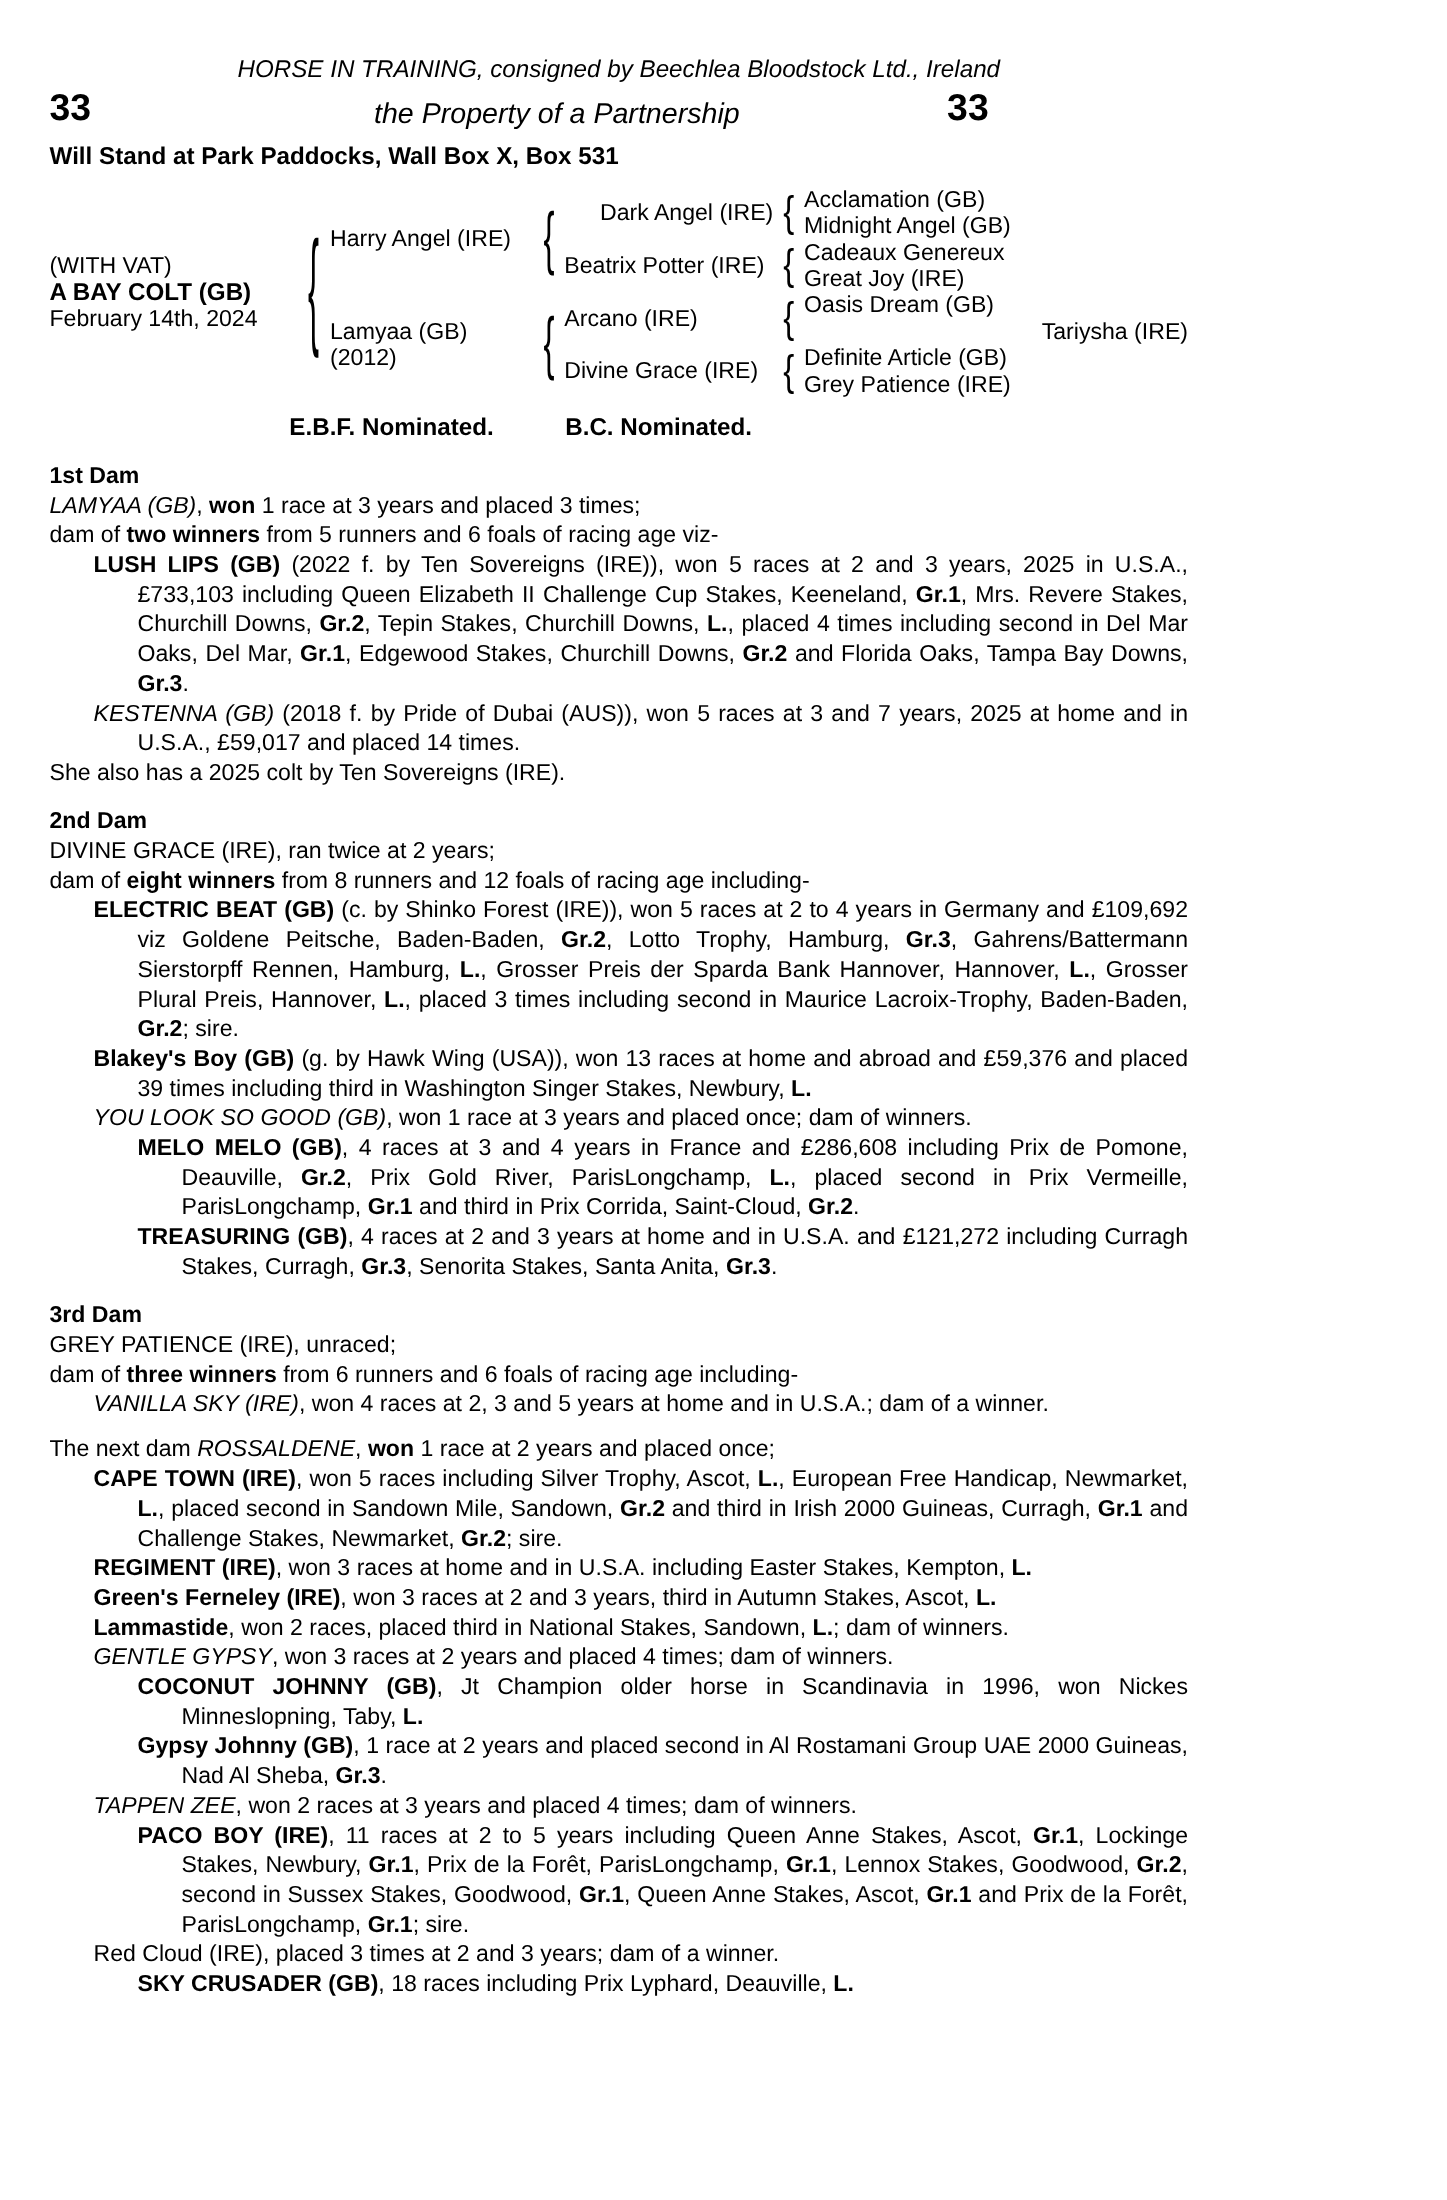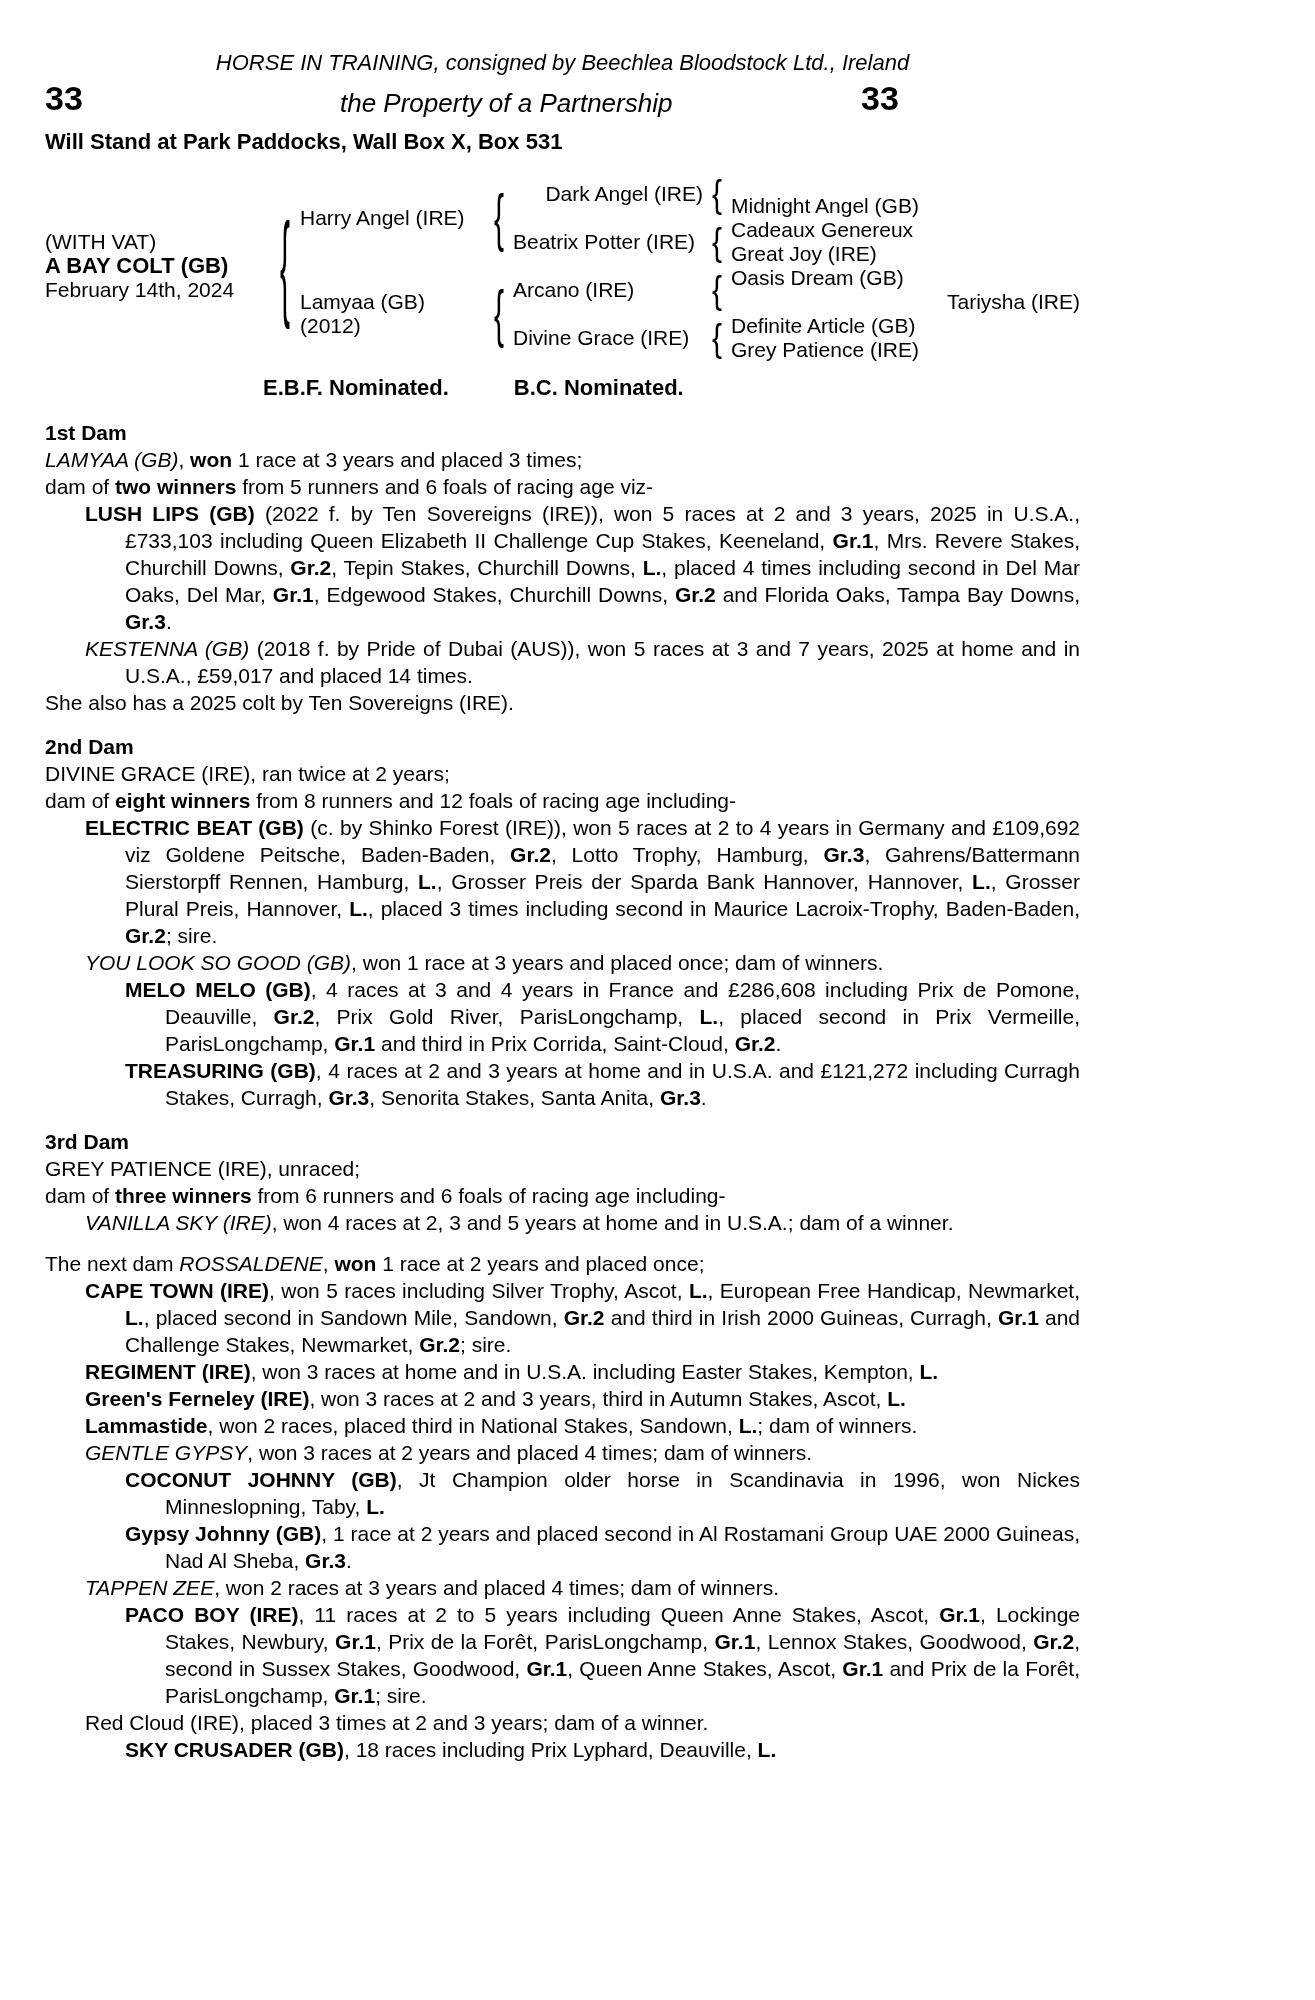--- a/index.html
+++ b/index.html
@@ -189,20 +189,23 @@
       </div>
     <div class="ped-cell cell-gp4">
         <span>Divine Grace (IRE)</span>
       </div>
 
     <div class="brace brace-gp1"></div>
     <div class="brace brace-gp2"></div>
     <div class="brace brace-gp3"></div>
     <div class="brace brace-gp4"></div>
 
+    <div class="ped-cell cell-ggp1">
+        <span>Acclamation (GB)</span>
+      </div>
     <div class="ped-cell cell-ggp2">
         <span>Midnight Angel (GB)</span>
       </div>
     <div class="ped-cell cell-ggp3">
         <span>Cadeaux Genereux</span>
       </div>
     <div class="ped-cell cell-ggp4">
         <span>Great Joy (IRE)</span>
       </div>
     <div class="ped-cell cell-ggp5">
@@ -232,20 +235,21 @@
         <p class="para indent-0"><span>dam of </span><span class="b">two winners</span><span> from 5 runners and 6 foals of racing age viz-</span></p>
         <p class="para indent-1"><span class="b">LUSH LIPS (GB)</span><span> (2022 f. by Ten Sovereigns (IRE)), won 5 races at 2 and 3 years, 2025 in U.S.A., £733,103 including Queen Elizabeth II Challenge Cup Stakes, Keeneland, </span><span class="b">Gr.1</span><span>, Mrs. Revere Stakes, Churchill Downs, </span><span class="b">Gr.2</span><span>, Tepin Stakes, Churchill Downs, </span><span class="b">L.</span><span>, placed 4 times including second in Del Mar Oaks, Del Mar, </span><span class="b">Gr.1</span><span>, Edgewood Stakes, Churchill Downs, </span><span class="b">Gr.2</span><span> and Florida Oaks, Tampa Bay Downs, </span><span class="b">Gr.3</span><span>.</span></p>
         <p class="para indent-1"><span class="i">KESTENNA (GB)</span><span> (2018 f. by Pride of Dubai (AUS)), won 5 races at 3 and 7 years, 2025 at home and in U.S.A., £59,017 and placed 14 times.</span></p>
         <p class="para indent-0"><span>She also has a 2025 colt by Ten Sovereigns (IRE).</span></p>
       </section>
       <section class="dam-section">
         <div class="section-heading">2nd Dam</div>
         <p class="para indent-0"><span>DIVINE GRACE (IRE), ran twice at 2 years;</span></p>
         <p class="para indent-0"><span>dam of </span><span class="b">eight winners</span><span> from 8 runners and 12 foals of racing age including-</span></p>
         <p class="para indent-1"><span class="b">ELECTRIC BEAT (GB)</span><span> (c. by Shinko Forest (IRE)), won 5 races at 2 to 4 years in Germany and £109,692 viz Goldene Peitsche, Baden-Baden, </span><span class="b">Gr.2</span><span>, Lotto Trophy, Hamburg, </span><span class="b">Gr.3</span><span>, Gahrens/Battermann Sierstorpff Rennen, Hamburg, </span><span class="b">L.</span><span>, Grosser Preis der Sparda Bank Hannover, Hannover, </span><span class="b">L.</span><span>, Grosser Plural Preis, Hannover, </span><span class="b">L.</span><span>, placed 3 times including second in Maurice Lacroix-Trophy, Baden-Baden, </span><span class="b">Gr.2</span><span>; sire.</span></p>
+        <p class="para indent-1"><span class="b">Blakey's Boy (GB)</span><span> (g. by Hawk Wing (USA)), won 13 races at home and abroad and £59,376 and placed 39 times including third in Washington Singer Stakes, Newbury, </span><span class="b">L.</span></p>
         <p class="para indent-1"><span class="i">YOU LOOK SO GOOD (GB)</span><span>, won 1 race at 3 years and placed once; dam of winners.</span></p>
         <p class="para indent-2"><span class="b">MELO MELO (GB)</span><span>, 4 races at 3 and 4 years in France and £286,608 including Prix de Pomone, Deauville, </span><span class="b">Gr.2</span><span>, Prix Gold River, ParisLongchamp, </span><span class="b">L.</span><span>, placed second in Prix Vermeille, ParisLongchamp, </span><span class="b">Gr.1</span><span> and third in Prix Corrida, Saint-Cloud, </span><span class="b">Gr.2</span><span>.</span></p>
         <p class="para indent-2"><span class="b">TREASURING (GB)</span><span>, 4 races at 2 and 3 years at home and in U.S.A. and £121,272 including Curragh Stakes, Curragh, </span><span class="b">Gr.3</span><span>, Senorita Stakes, Santa Anita, </span><span class="b">Gr.3</span><span>.</span></p>
       </section>
       <section class="dam-section">
         <div class="section-heading">3rd Dam</div>
         <p class="para indent-0"><span>GREY PATIENCE (IRE), unraced;</span></p>
         <p class="para indent-0"><span>dam of </span><span class="b">three winners</span><span> from 6 runners and 6 foals of racing age including-</span></p>
         <p class="para indent-1"><span class="i">VANILLA SKY (IRE)</span><span>, won 4 races at 2, 3 and 5 years at home and in U.S.A.; dam of a winner.</span></p>
         <p class="para indent-0 space-before"><span>The next dam </span><span class="i">ROSSALDENE</span><span>, </span><span class="b">won</span><span> 1 race at 2 years and placed once;</span></p>

